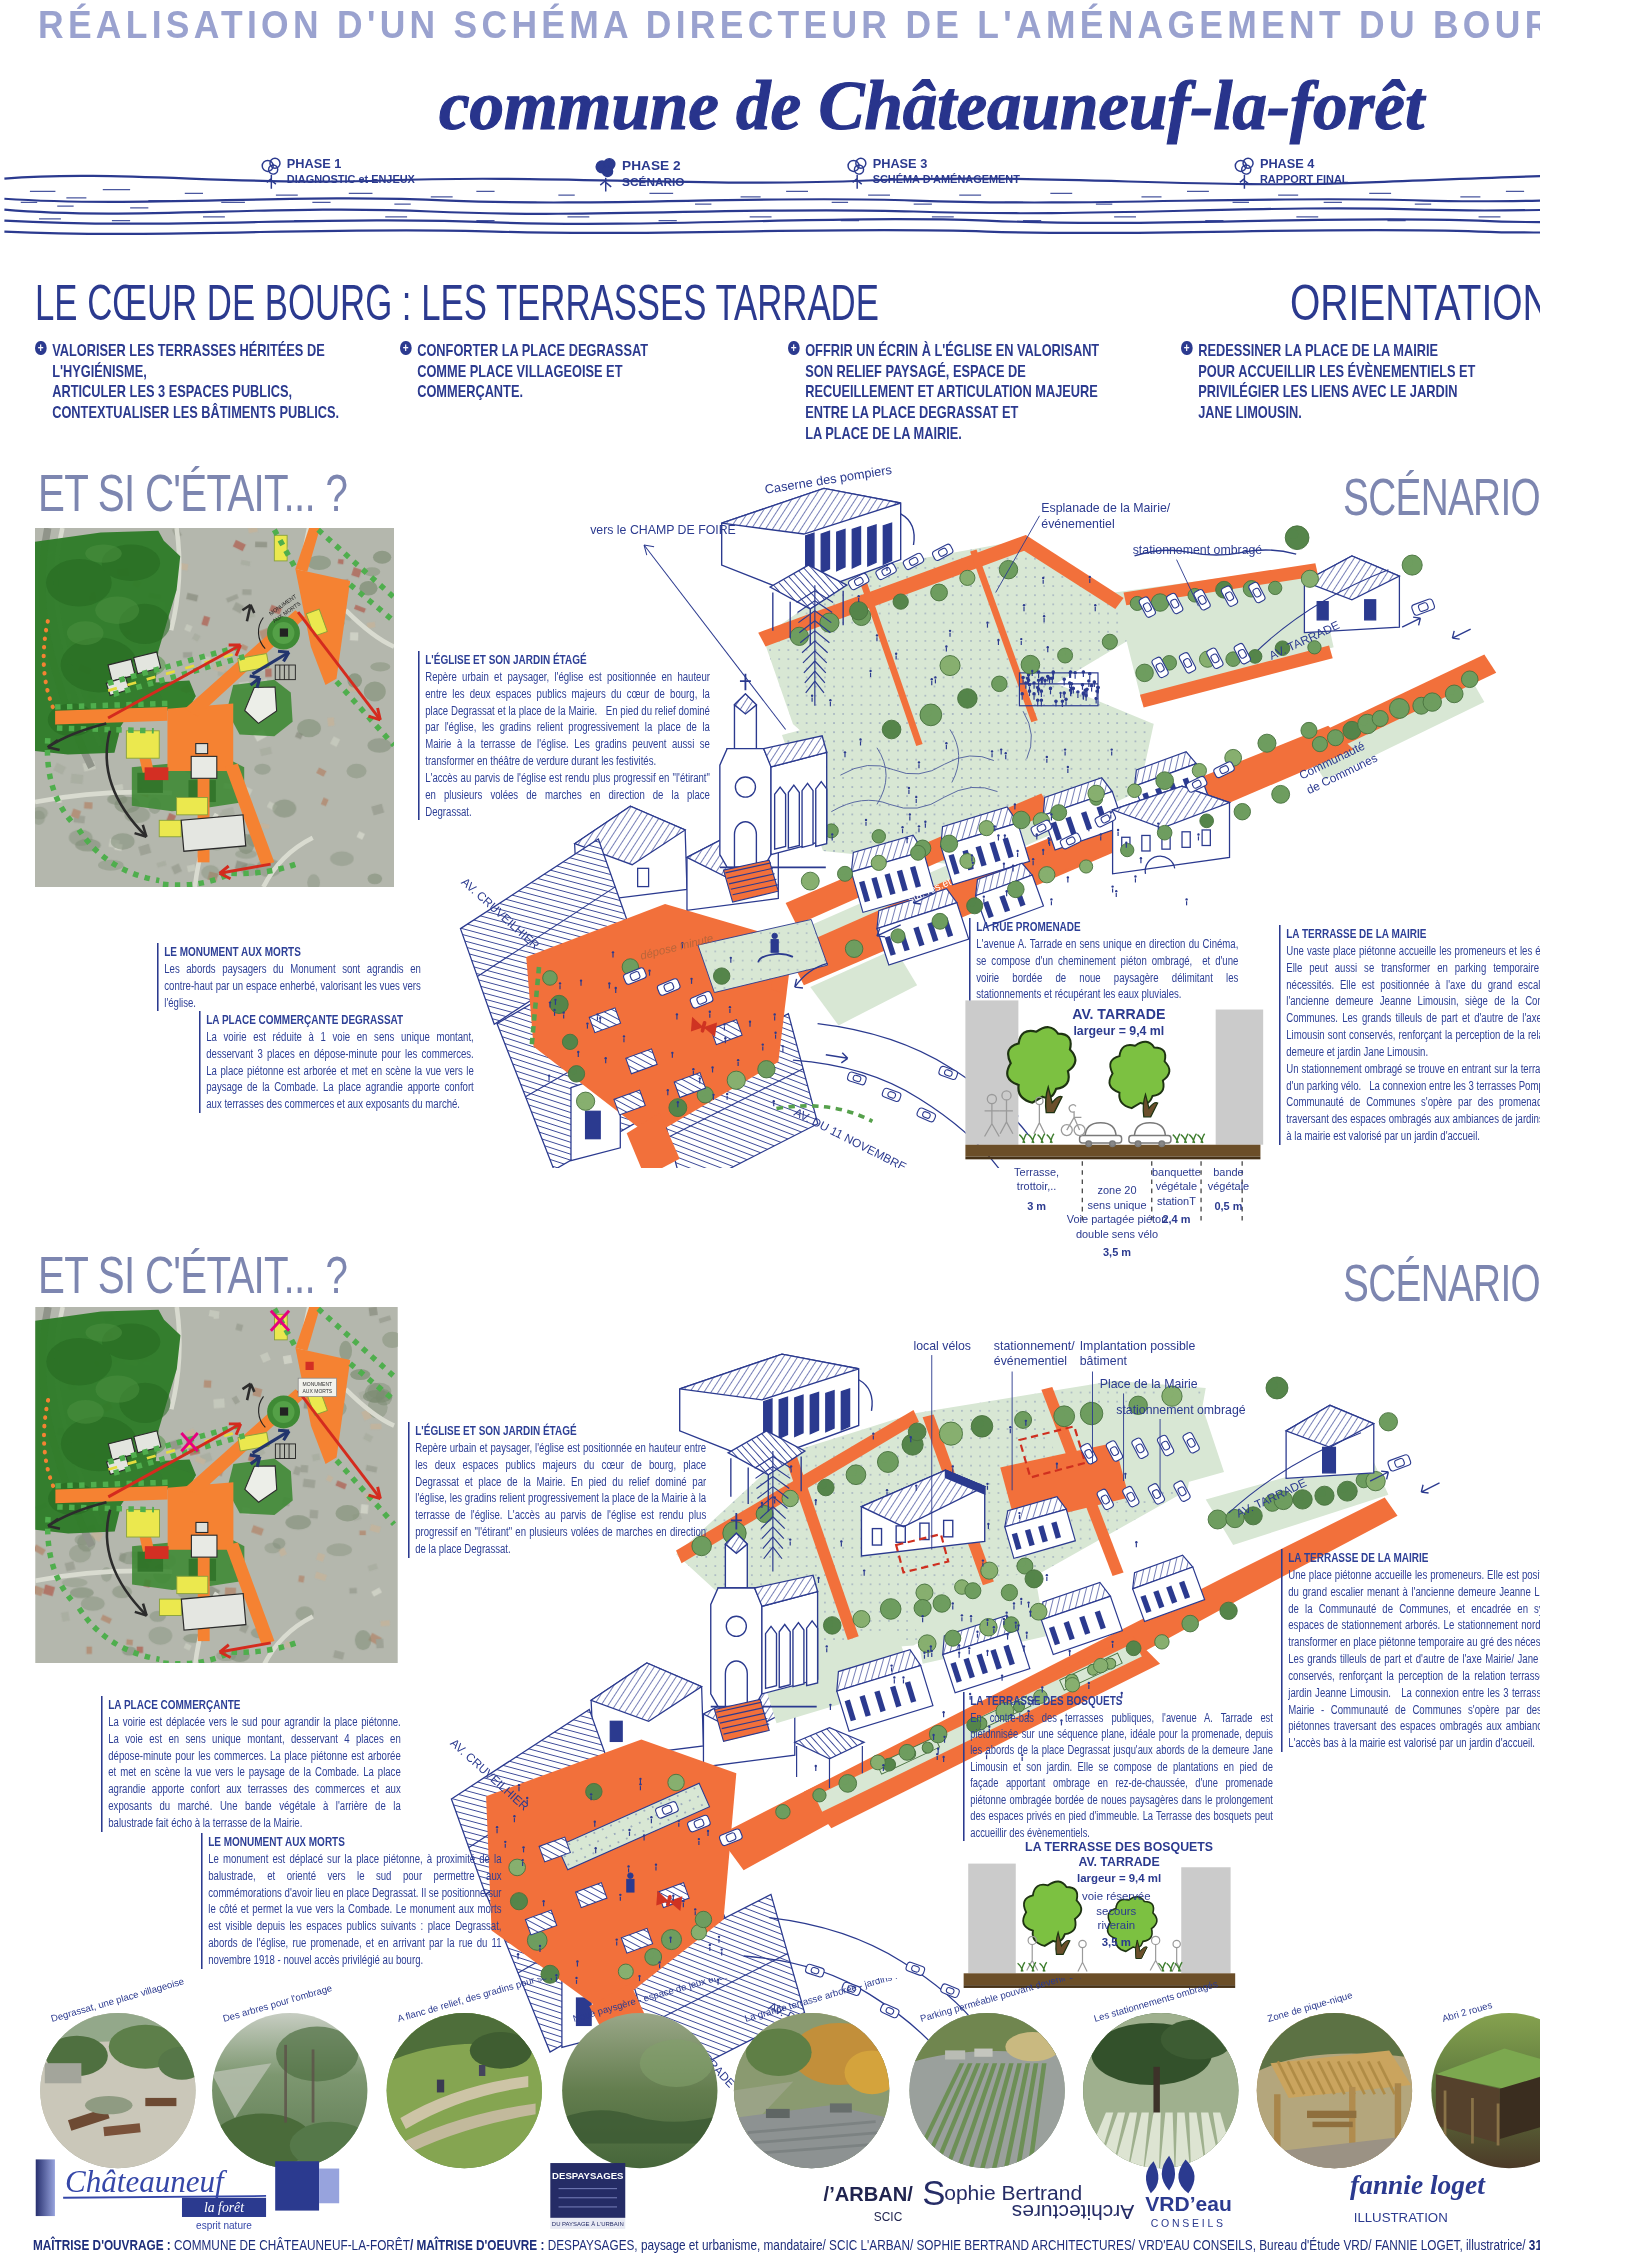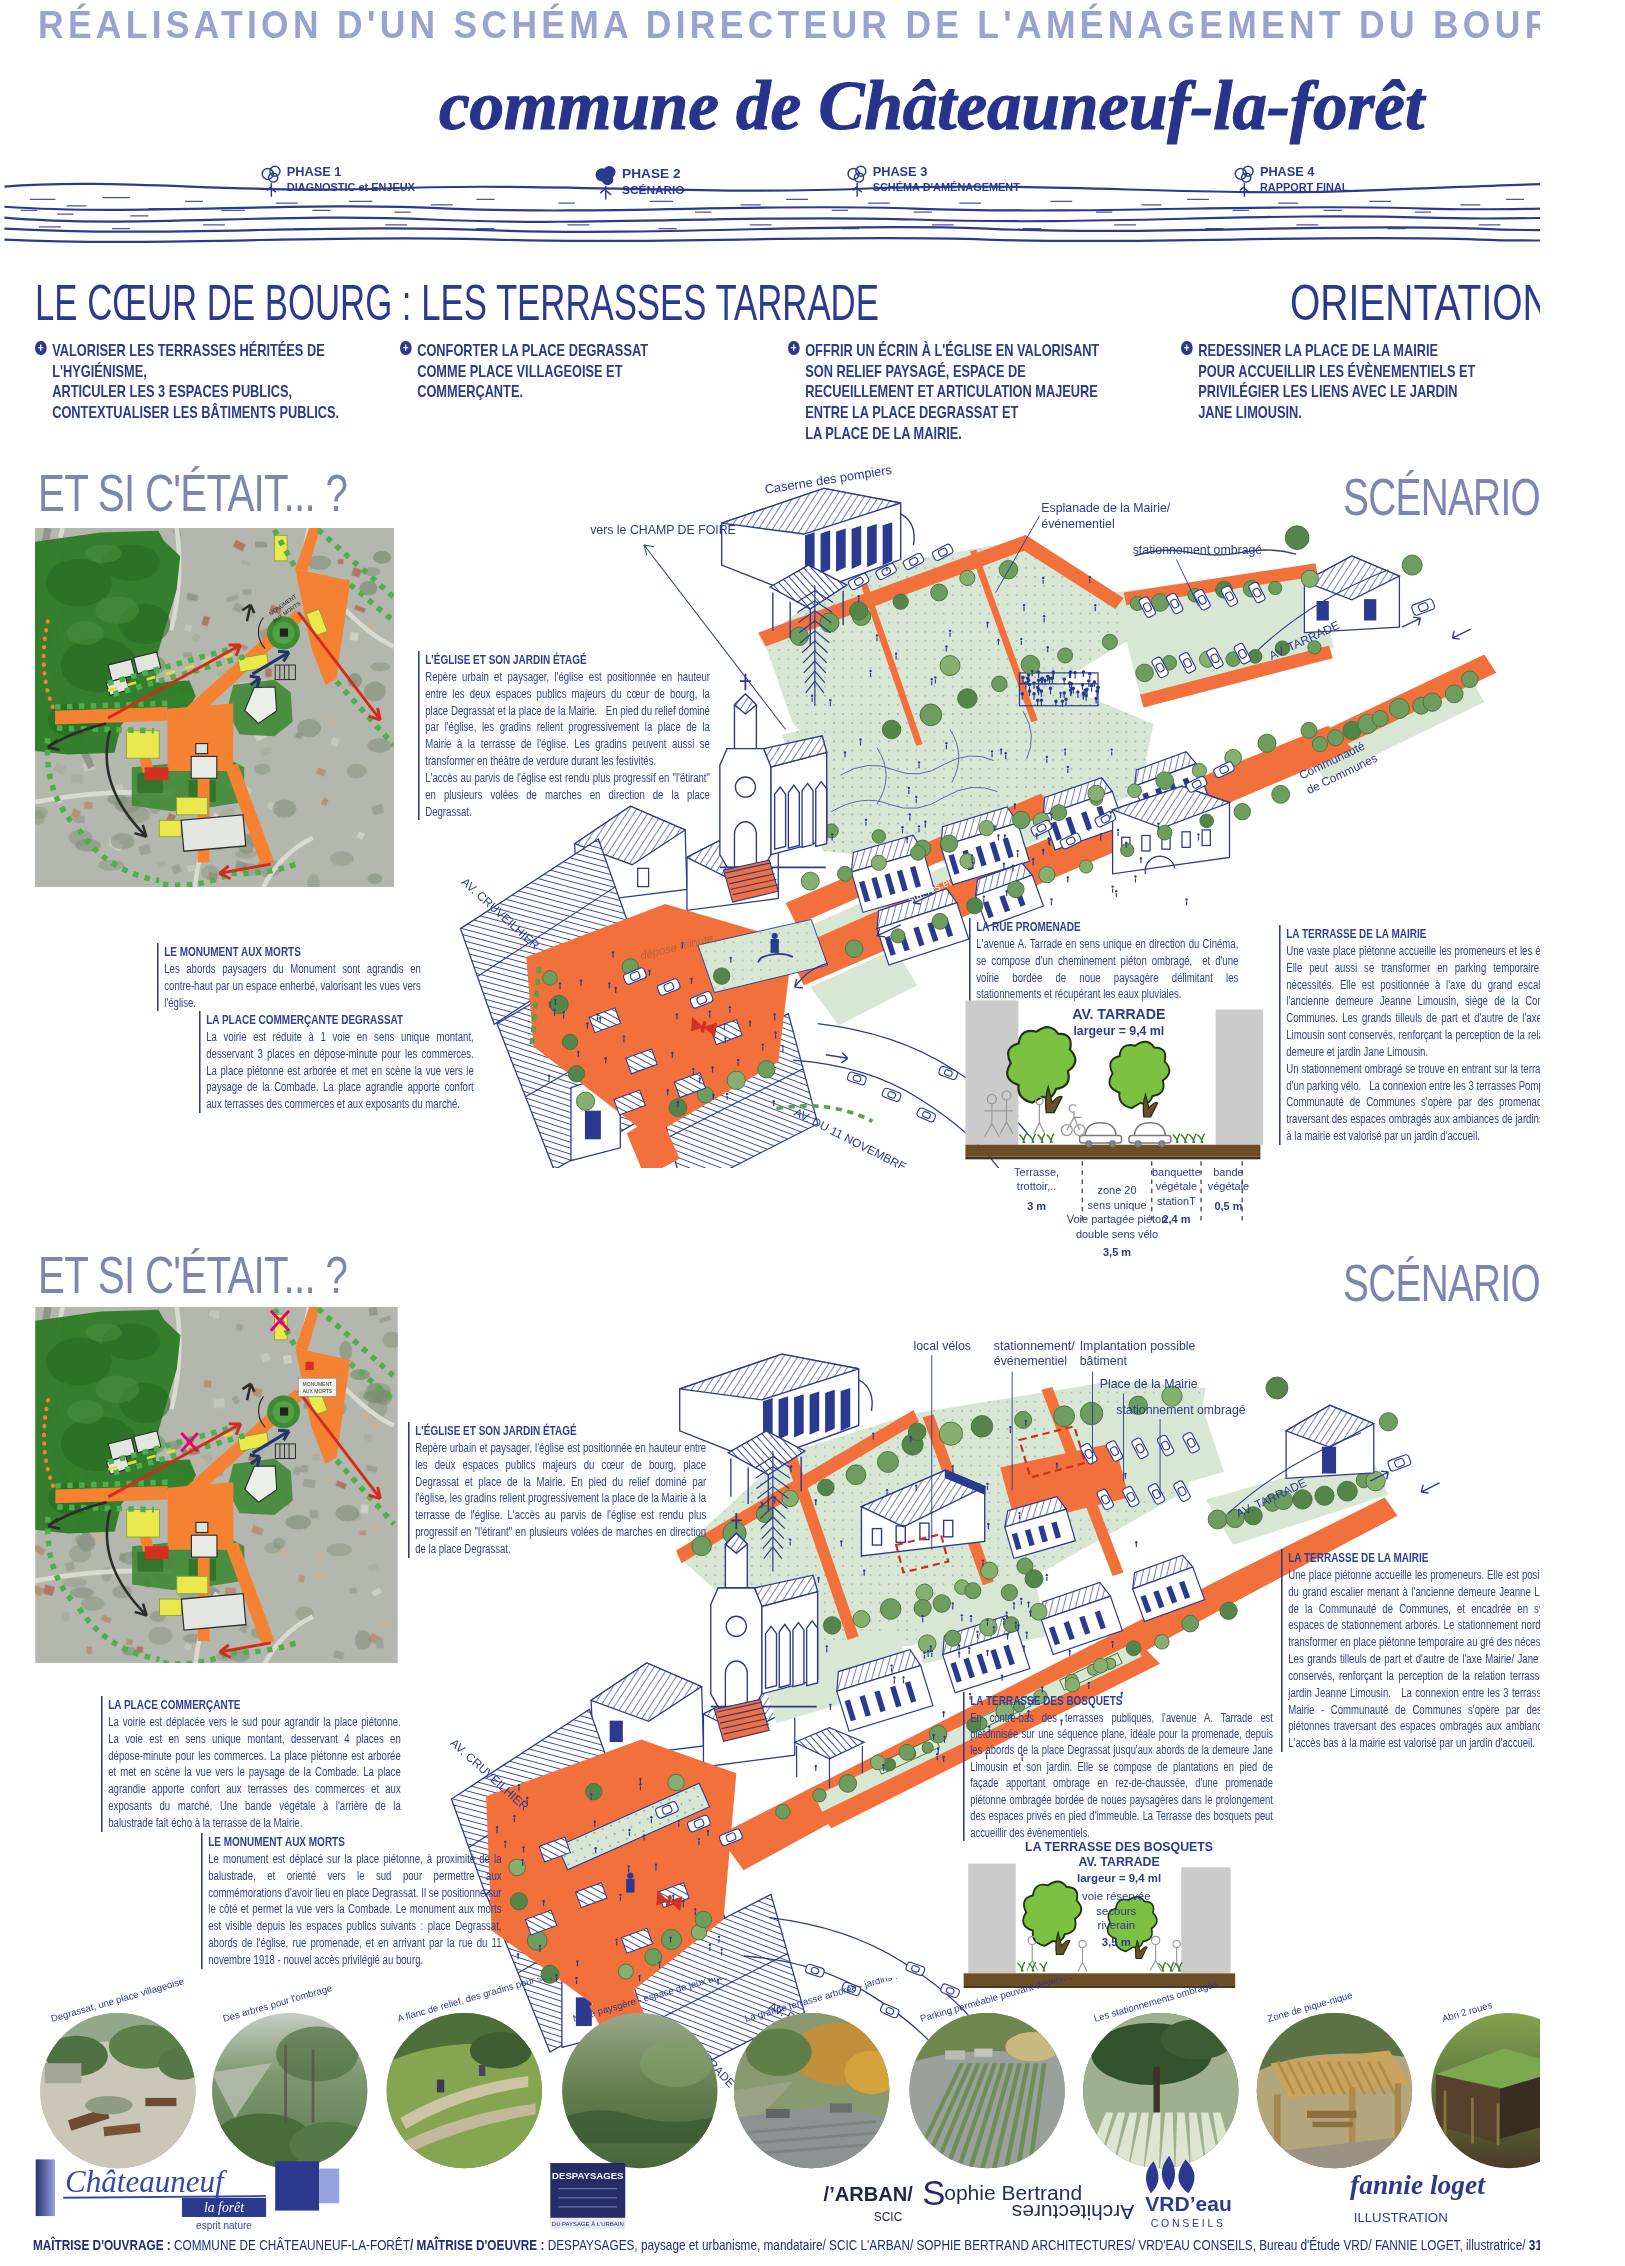--- a/index.html
+++ b/index.html
@@ -17,21 +17,21 @@
   .bullet .ic{position:absolute;left:0;top:0.9px;width:14.6px;height:14.6px;border-radius:50%;background:#2b3a8f;color:#fff;font-size:12.8px;line-height:14.6px;text-align:center;font-weight:bold;}
 </style>
 </head>
 <body>
 <div id="board">
 
 <div class="abs" style="left:38px;top:3.7px;font-size:38px;font-weight:bold;color:#9aa2cf;letter-spacing:4.6px;white-space:nowrap;transform:scaleX(0.933);transform-origin:left top;">RÉALISATION D'UN SCHÉMA DIRECTEUR DE L'AMÉNAGEMENT DU BOURG</div>
 
 <div class="abs" style="left:429px;top:67px;width:1005px;text-align:center;font-family:'Liberation Serif',serif;font-style:italic;font-weight:bold;font-size:69px;color:#28348c;white-space:nowrap;-webkit-text-stroke:1.2px #28348c;">commune de Châteauneuf-la-forêt</div>
 
-<div class="abs" style="left:0;top:163px;width:1626px;height:82px;">
+<div class="abs" style="left:0;top:155px;width:1626px;height:82px;">
 <svg width="1626" height="82" viewBox="0 0 1779 90">
 
   <g stroke="#2b3a8f" fill="none" stroke-width="2.4">
     <path d="M2,26 C120,16 260,34 420,28 C600,21 760,36 950,28 C1150,20 1320,38 1500,30 C1620,26 1720,20 1777,24"></path>
     <path d="M2,48 C150,58 320,42 490,50 C660,57 830,44 1000,50 C1200,57 1380,44 1560,50 C1660,53 1730,47 1777,50"></path>
     <path d="M2,60 C140,72 300,54 470,62 C650,70 820,56 1000,62 C1200,69 1380,54 1560,60 C1660,63 1730,58 1777,60"></path>
     <path d="M2,72 C180,82 360,66 540,74 C720,80 900,66 1080,72 C1260,80 1440,66 1620,72 C1700,76 1750,72 1777,73"></path>
     <path d="M2,84 C180,92 360,78 540,84 C720,90 900,78 1080,84 C1260,90 1440,78 1620,84 C1700,87 1750,83 1777,84"></path>
   </g>
   <g stroke="#2b3a8f" stroke-width="1.4" opacity="0.85">

